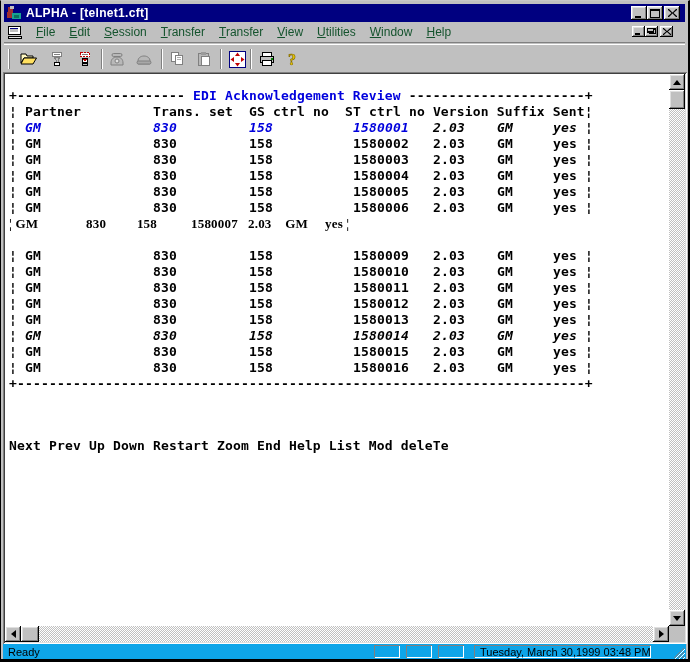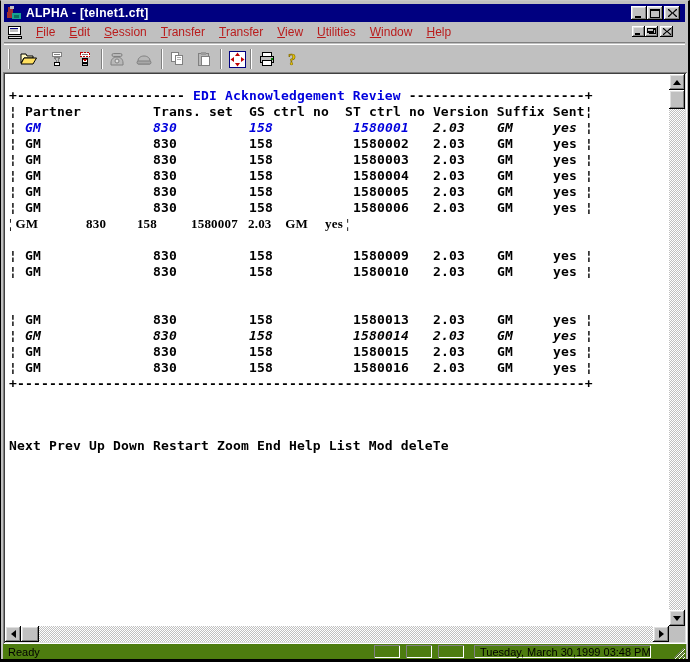--- a/index.html
+++ b/index.html
@@ -13,21 +13,21 @@
   
   .titlebar{position:absolute;left:3px;right:3px;top:3px;height:18px;background:#000080;display:flex;align-items:center;}
   .titlebar .app-icon{width:16px;height:16px;margin-left:2px;flex:0 0 auto;}
   .title-text{color:#fff;font-weight:bold;font-size:12px;margin-left:4px;white-space:nowrap;letter-spacing:0.3px;}
   .tb-btn{position:absolute;top:2px;width:16px;height:14px;background:#c0c0c0;
     box-shadow:inset -1px -1px 0 #000, inset 1px 1px 0 #fff, inset -2px -2px 0 #808080, inset 2px 2px 0 #dfdfdf;
     display:flex;align-items:center;justify-content:center;}
   
   .menubar{position:absolute;left:3px;right:3px;top:21px;height:21px;background:#c0c0c0;border-bottom:1px solid #808080;display:flex;align-items:center;}
   .mdi-icon{width:16px;height:16px;margin:0 6px 0 3px;flex:0 0 auto;}
-  .menu-item{display:inline-block;padding:2px 7px;font-size:12px;color:#b91c1c;white-space:nowrap;}
+  .menu-item{display:inline-block;padding:2px 7px;font-size:12px;color:#14532d;white-space:nowrap;}
   .menu-item::first-letter{text-decoration:underline;}
   .mdi-btn{position:absolute;top:4px;width:13px;height:11px;background:#c0c0c0;
     box-shadow:inset -1px -1px 0 #000, inset 1px 1px 0 #fff, inset -2px -2px 0 #808080, inset 2px 2px 0 #dfdfdf;
     display:flex;align-items:center;justify-content:center;}
   
   .toolbar{position:absolute;left:3px;right:3px;top:43px;height:28px;background:#c0c0c0;border-top:1px solid #fff;}
   .tool-grip{position:absolute;left:4px;top:4px;width:2px;height:20px;border-left:1px solid #fff;border-right:1px solid #808080;}
   .tool-btn{position:absolute;top:1px;width:26px;height:26px;display:flex;align-items:center;justify-content:center;}
   .tool-sep{position:absolute;top:4px;width:2px;height:20px;border-left:1px solid #808080;border-right:1px solid #fff;}
   
@@ -45,21 +45,21 @@
     box-shadow:inset -1px -1px 0 #000, inset 1px 1px 0 #fff, inset -2px -2px 0 #808080, inset 2px 2px 0 #dfdfdf;
     display:flex;align-items:center;justify-content:center;}
   .sb-thumb{position:absolute;background:#c0c0c0;
     box-shadow:inset -1px -1px 0 #000, inset 1px 1px 0 #fff, inset -2px -2px 0 #808080, inset 2px 2px 0 #dfdfdf;}
   .arr{width:0;height:0;}
   .arr-up{border-left:4px solid transparent;border-right:4px solid transparent;border-bottom:5px solid #000;}
   .arr-down{border-left:4px solid transparent;border-right:4px solid transparent;border-top:5px solid #000;}
   .arr-left{border-top:4px solid transparent;border-bottom:4px solid transparent;border-right:5px solid #000;}
   .arr-right{border-top:4px solid transparent;border-bottom:4px solid transparent;border-left:5px solid #000;}
   
-  .statusbar{position:absolute;left:2px;right:2px;top:643px;height:16px;background:#4d7c0f;font-size:11px;color:#000;}
+  .statusbar{position:absolute;left:2px;right:2px;top:643px;height:16px;background:#0ea5e9;font-size:11px;color:#000;}
   .status-ready{position:absolute;left:5px;top:2px;}
   .status-cell{position:absolute;top:1px;height:13px;box-shadow:inset 1px 1px 0 #808080, inset -1px -1px 0 #fff;}
   .status-date{position:absolute;left:471px;top:1px;width:177px;height:13px;padding:1px 0 0 6px;
     box-shadow:inset 1px 1px 0 #808080, inset -1px -1px 0 #fff;white-space:nowrap;}
   .resize-grip{position:absolute;right:1px;top:3px;width:12px;height:12px;}
 </style>
 </head>
 <body>
 
 <div class="window">
@@ -216,20 +216,22 @@
         <div class="tline" style="top: 14px;"><span>+</span><span>---------------------</span> <span class="hl">EDI Acknowledgement Review</span> <span>----------------------</span><span>+</span></div>
         <div class="tline" style="top: 46px; font-style: italic;"><span>¦</span> <span class="hl">GM</span>              <span class="hl">830</span>         <span class="hl">158</span>          <span class="hl">1580001</span>   <span>2.03</span>    <span>GM</span>     <span>yes</span> <span>¦</span></div>
         <div class="tline" style="top: 62px;"><span>¦</span> <span>GM</span>              <span>830</span>         <span>158</span>          <span>1580002</span>   <span>2.03</span>    <span>GM</span>     <span>yes</span> <span>¦</span></div>
         <div class="tline" style="top: 78px;"><span>¦</span> <span>GM</span>              <span>830</span>         <span>158</span>          <span>1580003</span>   <span>2.03</span>    <span>GM</span>     <span>yes</span> <span>¦</span></div>
         <div class="tline" style="top: 94px;"><span>¦</span> <span>GM</span>              <span>830</span>         <span>158</span>          <span>1580004</span>   <span>2.03</span>    <span>GM</span>     <span>yes</span> <span>¦</span></div>
         <div class="tline" style="top: 110px;"><span>¦</span> <span>GM</span>              <span>830</span>         <span>158</span>          <span>1580005</span>   <span>2.03</span>    <span>GM</span>     <span>yes</span> <span>¦</span></div>
         <div class="tline" style="top: 126px;"><span>¦</span> <span>GM</span>              <span>830</span>         <span>158</span>          <span>1580006</span>   <span>2.03</span>    <span>GM</span>     <span>yes</span> <span>¦</span></div>
         <div class="tline" style="top: 142px; font-family: Liberation Serif, serif;"><span>¦</span> <span>GM</span>              <span>830</span>         <span>158</span>          <span>1580007</span>   <span>2.03</span>    <span>GM</span>     <span>yes</span> <span>¦</span></div>
         <div class="tline" style="top: 174px;"><span>¦</span> <span>GM</span>              <span>830</span>         <span>158</span>          <span>1580009</span>   <span>2.03</span>    <span>GM</span>     <span>yes</span> <span>¦</span></div>
         <div class="tline" style="top: 190px;"><span>¦</span> <span>GM</span>              <span>830</span>         <span>158</span>          <span>1580010</span>   <span>2.03</span>    <span>GM</span>     <span>yes</span> <span>¦</span></div>
+        <div class="tline" style="top: 206px;"><span>¦</span> <span>GM</span>              <span>830</span>         <span>158</span>          <span>1580011</span>   <span>2.03</span>    <span>GM</span>     <span>yes</span> <span>¦</span></div>
+        <div class="tline" style="top: 222px;"><span>¦</span> <span>GM</span>              <span>830</span>         <span>158</span>          <span>1580012</span>   <span>2.03</span>    <span>GM</span>     <span>yes</span> <span>¦</span></div>
         <div class="tline" style="top: 238px;"><span>¦</span> <span>GM</span>              <span>830</span>         <span>158</span>          <span>1580013</span>   <span>2.03</span>    <span>GM</span>     <span>yes</span> <span>¦</span></div>
         <div class="tline" style="top: 254px; font-style: italic;"><span>¦</span> <span>GM</span>              <span>830</span>         <span>158</span>          <span>1580014</span>   <span>2.03</span>    <span>GM</span>     <span>yes</span> <span>¦</span></div>
         <div class="tline" style="top: 270px;"><span>¦</span> <span>GM</span>              <span>830</span>         <span>158</span>          <span>1580015</span>   <span>2.03</span>    <span>GM</span>     <span>yes</span> <span>¦</span></div>
         <div class="tline" style="top: 286px;"><span>¦</span> <span>GM</span>              <span>830</span>         <span>158</span>          <span>1580016</span>   <span>2.03</span>    <span>GM</span>     <span>yes</span> <span>¦</span></div>
         <div class="tline" style="top: 302px;"><span>+</span><span>-----------------------------------------------------------------------</span><span>+</span></div>
         <div class="tline" style="top: 364px;"><span>Next Prev Up Down Restart Zoom End Help List Mod deleTe</span></div>
       </div>
 
     <div class="vscroll checker">
       <div class="sb-btn" style="left:0;top:0;">

